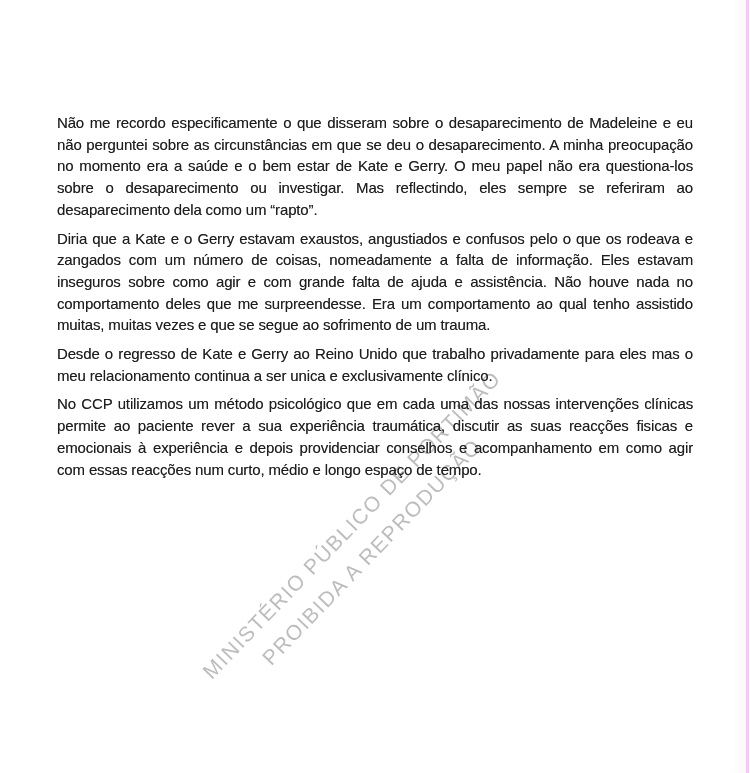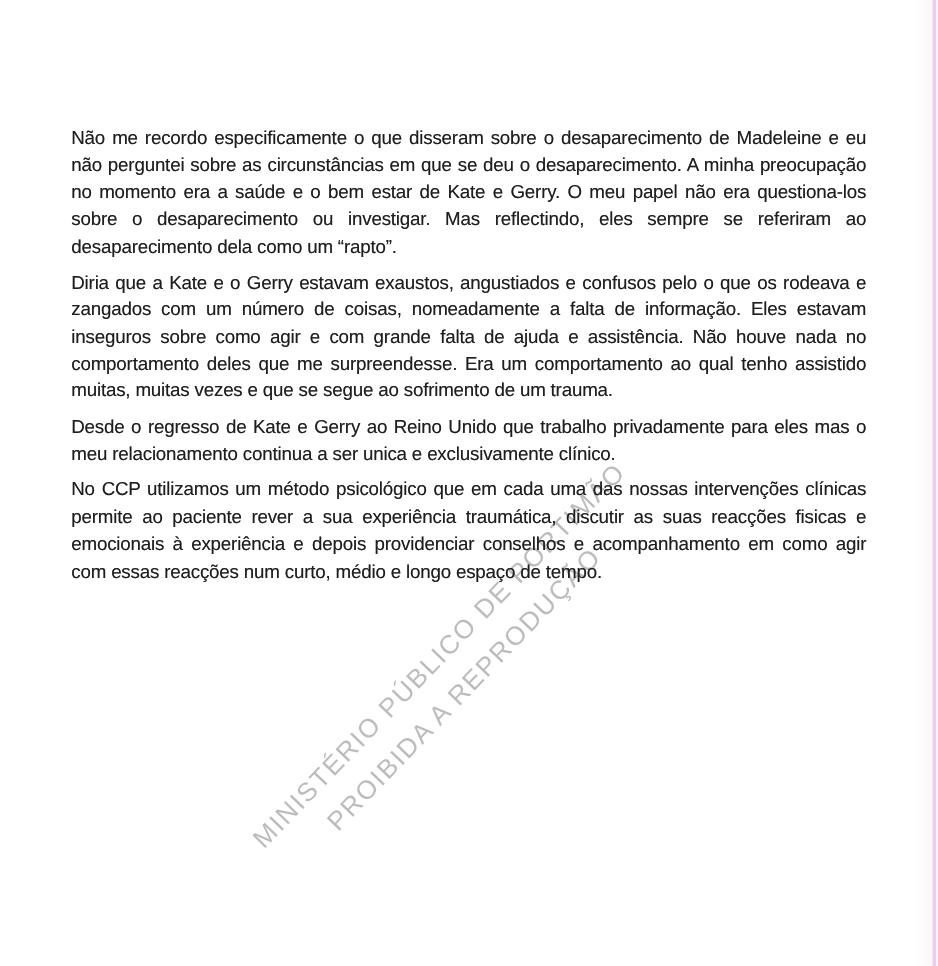--- a/index.html
+++ b/index.html
@@ -43,21 +43,21 @@
     transform: translate(-50%, -50%) rotate(-46deg);
     z-index: 1;
     user-select: none;
   }
   .wm1 { left: 352px; top: 525px; }
   .wm2 { left: 372px; top: 552px; }
   
   .content {
     position: absolute;
     left: 57px;
-    top: 100px;
+    top: 112px;
     width: 636px;
     z-index: 2;
     color: #1e1e1e;
     font-size: 15px;
     line-height: 21.7px;
     letter-spacing: -0.15px;
     text-align: justify;
     text-shadow: 0 0 0.4px rgba(30,30,30,0.55);
   }
   .content p {

